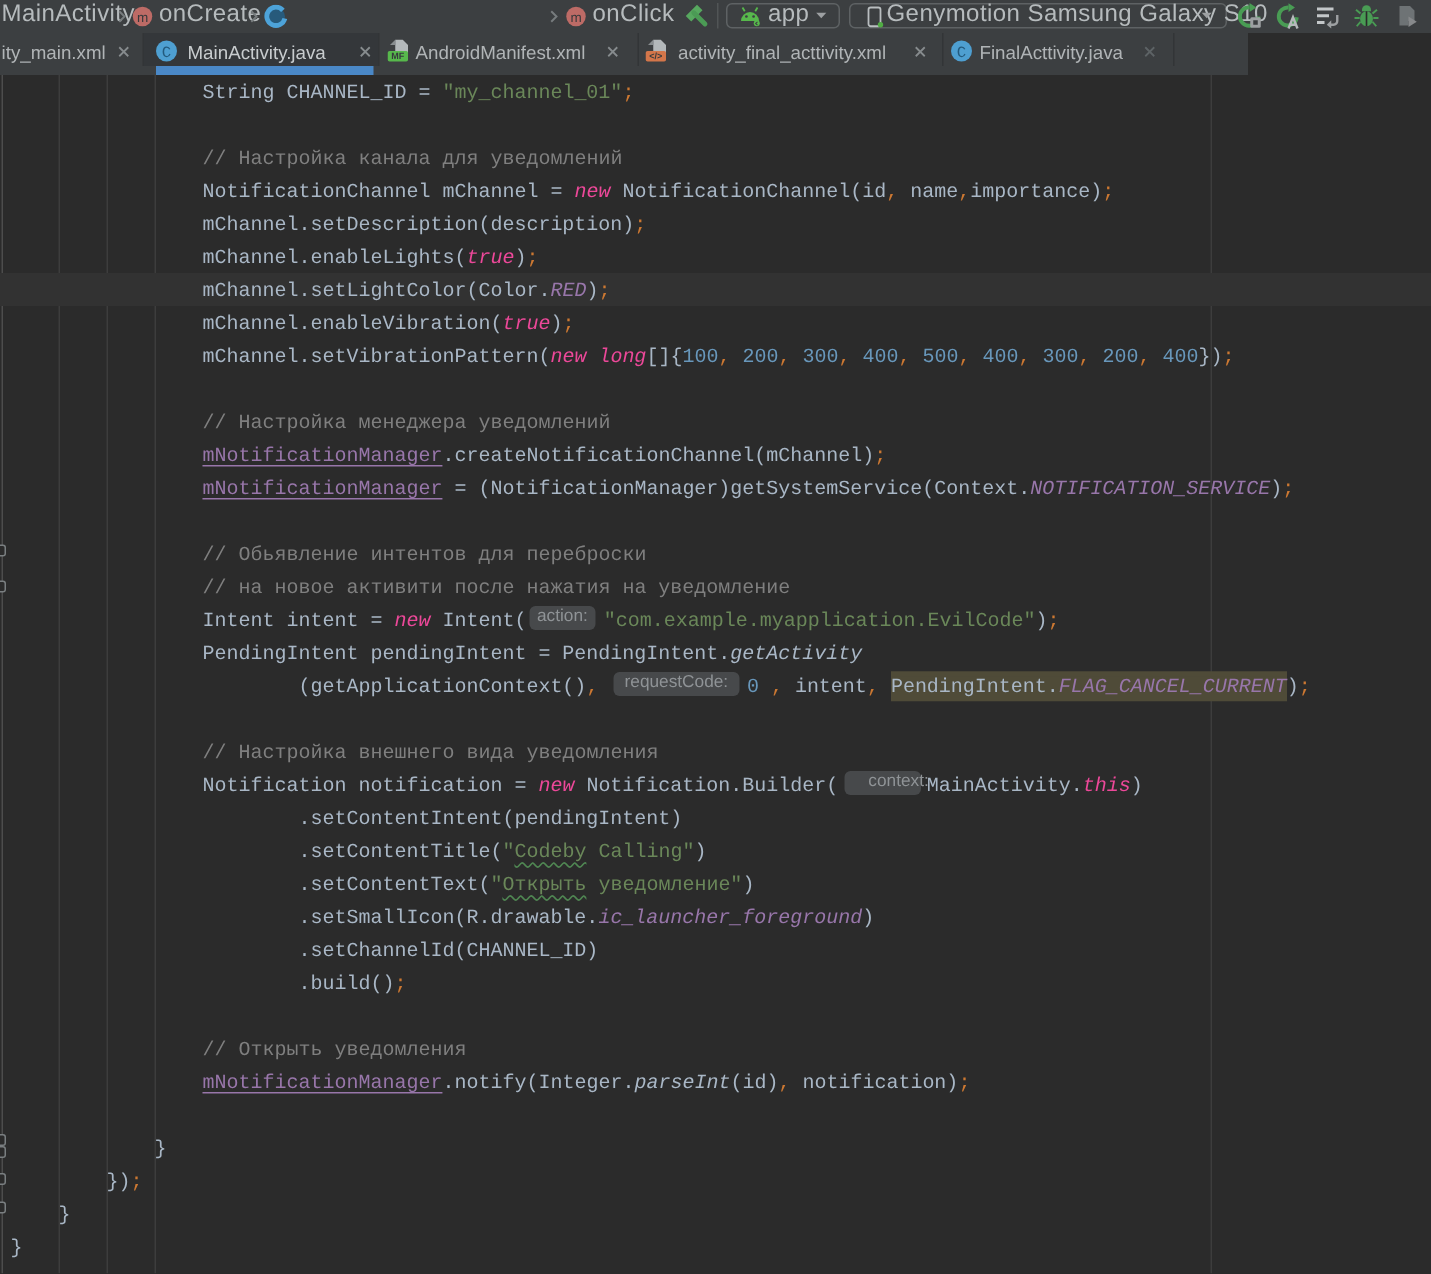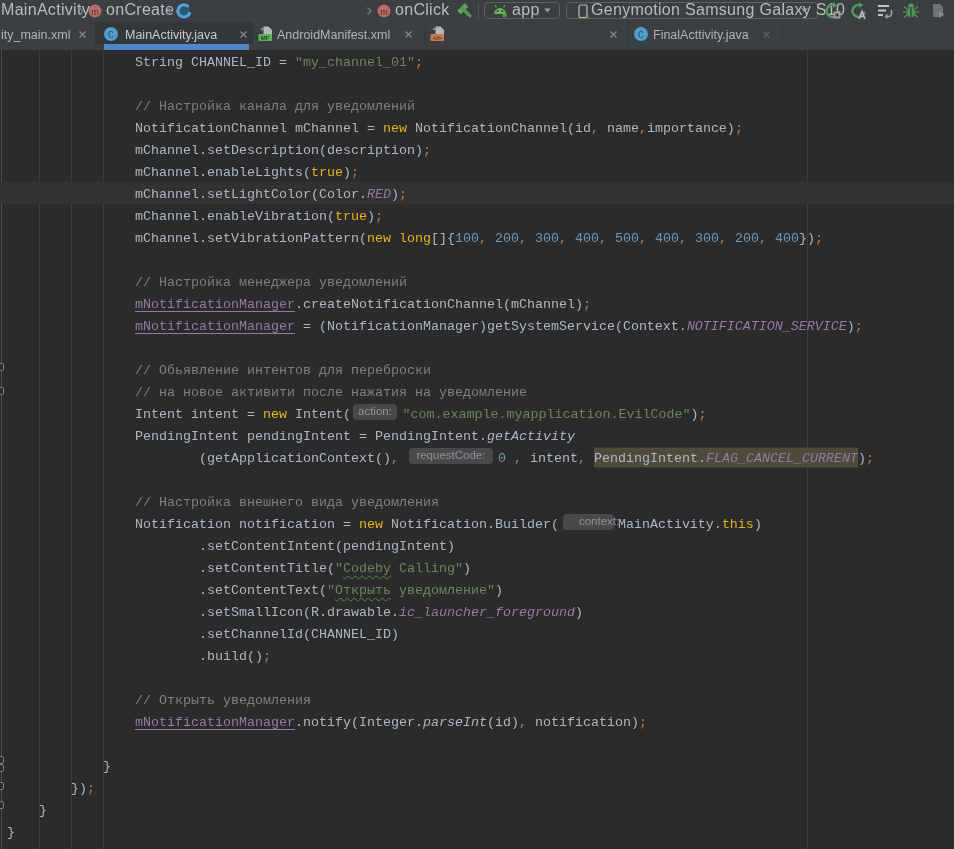--- a/index.html
+++ b/index.html
@@ -1,24 +1,24 @@
 <!DOCTYPE html>
 <html><head>
 <meta charset="utf-8">
 <style>
 html,body{margin:0;padding:0;width:954px;height:849px;overflow:hidden;background:#2b2b2b;}
 #bar1{position:absolute;left:0;top:0;width:954px;height:22px;background:#3c3f41;}
-#bar2{position:absolute;left:0;top:22px;width:954px;height:28px;background:#3c3f41;}
+#bar2{position:absolute;left:0;top:22px;width:832px;height:28px;background:#3c3f41;}
 #editor{position:absolute;left:0;top:50px;width:954px;height:799px;background:#2b2b2b;overflow:hidden;}
 .bc{position:absolute;top:0;height:22px;line-height:19px;font-family:"Liberation Sans",sans-serif;font-size:16px;letter-spacing:0.3px;color:#b6bbbd;white-space:pre;}
 .tabtxt{position:absolute;top:0;height:28px;line-height:26px;font-family:"Liberation Sans",sans-serif;font-size:12.5px;color:#b0b4b6;white-space:pre;}
 .icon{position:absolute;}
 .g{position:absolute;top:0;width:1px;height:799px;background:#3d3d3d;}
 .line{position:absolute;width:954px;height:22px;line-height:22px;font-family:"Liberation Mono",monospace;font-size:13.333px;color:#a9b7c6;white-space:pre;}
-.k{color:#eab308;}
+.k{color:#ec4899;font-style:italic;}
 .p{color:#cc7832;}
 .s{color:#6a8759;}
 .n{color:#6897bb;}
 .c{color:#7f7f7f;margin-top:38px;}
 .fi{color:#9876aa;font-style:italic;}
 .fu{color:#9876aa;text-decoration:underline;text-underline-offset:3px;}
 .m{font-style:italic;}
 .w{text-decoration:underline wavy #4f8752;text-decoration-thickness:1px;text-underline-offset:3px;text-decoration-skip-ink:none;}
 .hint{display:inline-block;box-sizing:border-box;height:16px;line-height:15px;background:#47494b;color:#8f9396;font-family:"Liberation Sans",sans-serif;font-size:11.5px;border-radius:4px;text-align:center;vertical-align:3px;margin:0 2px;}
 .hl{background:#4f4b38;box-shadow:0 1.5px 0 #4f4b38,0 -3.5px 0 #4f4b38;}
@@ -150,20 +150,21 @@
 <span class="tabtxt" style="left:277px;">AndroidManifest.xml</span>
 <svg class="icon" style="left:404px;top:8px;" width="9" height="9" viewBox="0 0 9 9">
       <path d="M1.5 1.5 L7.5 7.5 M7.5 1.5 L1.5 7.5" stroke="#868b8d" stroke-width="1.2"></path>
     </svg>
 <svg class="icon" style="left:429px;top:3px;" width="17" height="18" viewBox="0 0 17 18">
       <path d="M6.5 1.5 h5 l3.5 3.5 v6 h-8.5 z" fill="#b3b8ba"></path>
       <path d="M6.5 1.5 v3.5 h-3.5 z" fill="#888d8f"></path>
       <rect x="1.5" y="9" width="13.5" height="7" rx="1.2" fill="#d3764a"></rect>
       <text x="8.2" y="14.6" font-family="Liberation Sans" font-size="6" font-weight="bold" fill="#363a3c" text-anchor="middle">&lt;/&gt;</text>
     </svg>
+<span class="tabtxt" style="left:452px;">activity_final_acttivity.xml</span>
 <svg class="icon" style="left:609px;top:8px;" width="9" height="9" viewBox="0 0 9 9">
       <path d="M1.5 1.5 L7.5 7.5 M7.5 1.5 L1.5 7.5" stroke="#868b8d" stroke-width="1.2"></path>
     </svg>
 <svg class="icon" style="left:633px;top:4px;" width="16" height="16" viewBox="0 0 16 16">
       <circle cx="8" cy="8" r="7" fill="#4e9fd1"></circle>
       <text x="8" y="11.8" font-family="Liberation Mono" font-size="10.5" fill="#235a7d" text-anchor="middle">C</text>
     </svg>
 <span class="tabtxt" style="left:653px;">FinalActtivity.java</span>
 <svg class="icon" style="left:762px;top:8px;" width="9" height="9" viewBox="0 0 9 9">
       <path d="M1.5 1.5 L7.5 7.5 M7.5 1.5 L1.5 7.5" stroke="#5d6365" stroke-width="1.2"></path>

